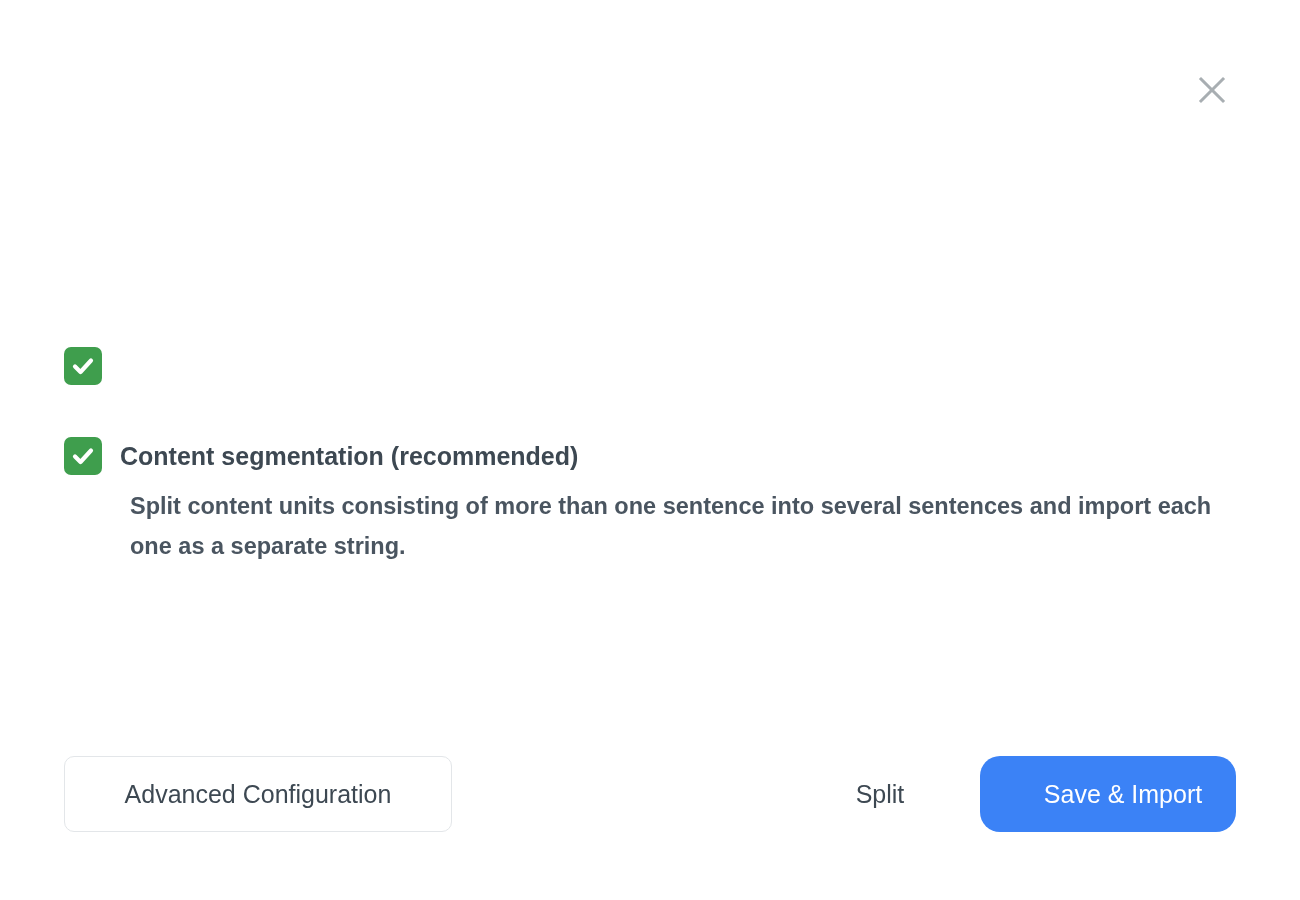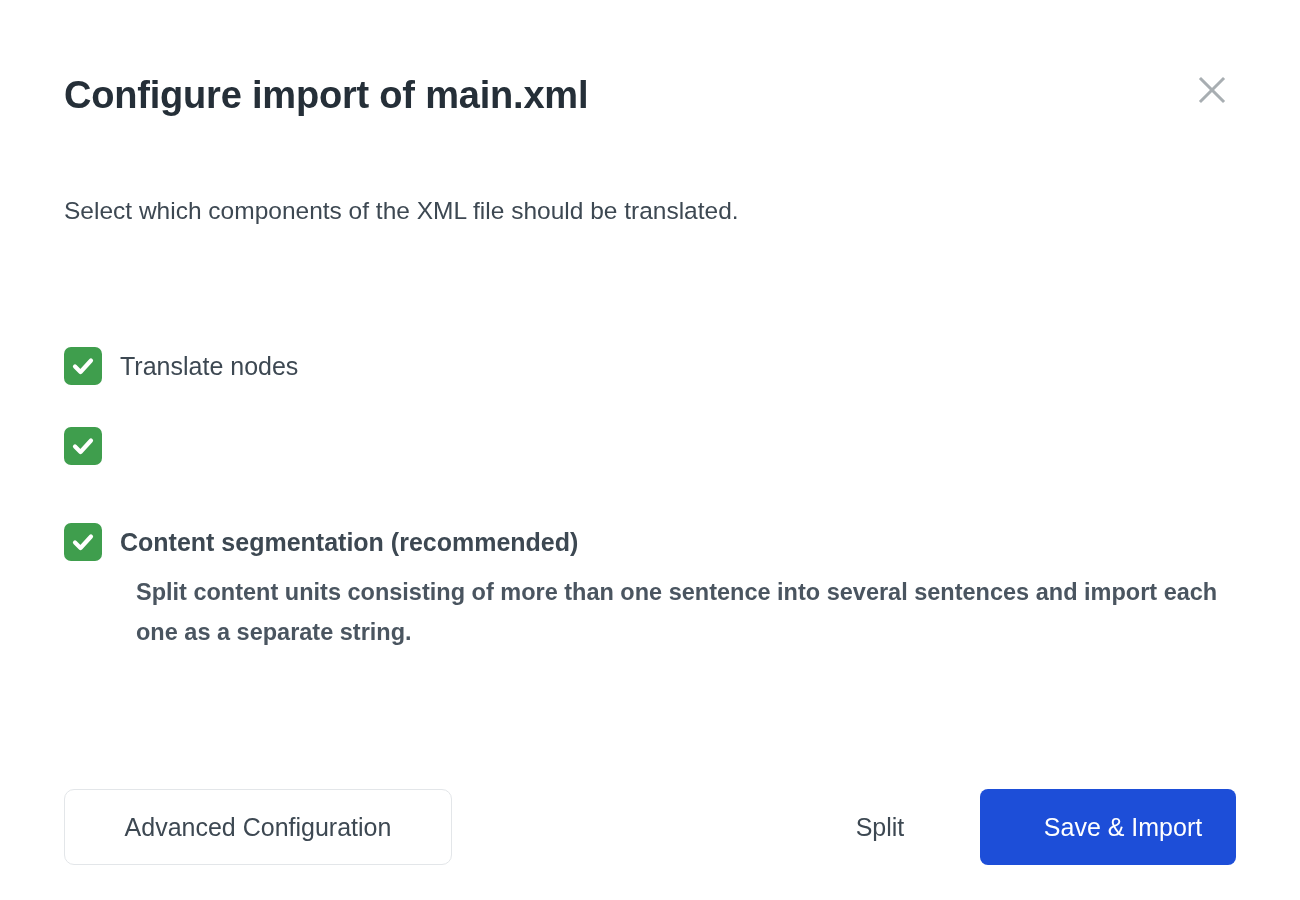--- a/index.html
+++ b/index.html
@@ -117,34 +117,34 @@
     top: -4px;
     font-size: 25px;
     line-height: 46px;
     color: #3d4852;
     white-space: nowrap;
     cursor: pointer;
   }
 
   .option-help {
     position: relative;
-    margin: 16px;
+    margin: 10px;
     padding-top: 49px;
     padding-left: 56px;
     width: 1180px;
     font-size: 23.5px;
     line-height: 40px;
     color: #4a5560;
   }
 
   
   .dialog-footer {
     position: absolute;
     left: 0;
-    top: 789px;
+    top: 756px;
     width: 1147px;
     height: 76px;
     text-decoration: underline;
   }
   .btn {
     font-family: "Liberation Sans", "DejaVu Sans", sans-serif;
     cursor: pointer;
     white-space: nowrap;
   }
   .btn-secondary {
@@ -176,67 +176,55 @@
     display: flex;
     align-items: center;
     justify-content: center;
   }
   .btn-primary {
     position: absolute;
     left: 980px;
     top: 0;
     width: 256px;
     height: 76px;
-    background: #1d4ed8;
-    border: none;
-    border-radius: 8px;
+    background: #3b82f6;
+    border: none;
+    border-radius: 20px;
     font-size: 25px;
     color: #ffffff;
     display: flex;
     align-items: center;
     justify-content: center;
     padding-left: 36px;
   }
 </style>
 </head>
 <body>
 
 <div class="dialog">
 
   <div class="dialog-header">
-    <h1 class="dialog-title">Configure import of main.xml</h1>
 
     <button class="close-button">
       <span>
         <svg width="30" height="30" viewBox="0 0 30 30" aria-hidden="true">
           <line x1="4" y1="4" x2="26" y2="26" stroke="#a8aeb2" stroke-width="3" stroke-linecap="square"></line>
           <line x1="26" y1="4" x2="4" y2="26" stroke="#a8aeb2" stroke-width="3" stroke-linecap="square"></line>
         </svg>
       </span>
     </button>
   </div>
 
   <div class="dialog-body">
 
     <p class="intro">
-      <span class="intro-line">Select which components of the XML file should be translated.</span>
     </p>
 
     <div class="options">
 
-      <div class="option-row">
-        <button class="checkbox" aria-checked="true" role="checkbox">
-          <span>
-            <svg width="26" height="26" viewBox="0 0 26 26" aria-hidden="true">
-              <polyline points="5,13.5 10.5,19 21,7.5" fill="none" stroke="#ffffff" stroke-width="4.2" stroke-linecap="round" stroke-linejoin="round"></polyline>
-            </svg>
-          </span>
-        </button>
-        <span class="option-label">Translate nodes</span>
-      </div>
 
       <div class="option-row">
         <button class="checkbox" aria-checked="true" role="checkbox">
           <span>
             <svg width="26" height="26" viewBox="0 0 26 26" aria-hidden="true">
               <polyline points="5,13.5 10.5,19 21,7.5" fill="none" stroke="#ffffff" stroke-width="4.2" stroke-linecap="round" stroke-linejoin="round"></polyline>
             </svg>
           </span>
         </button>
       </div>

